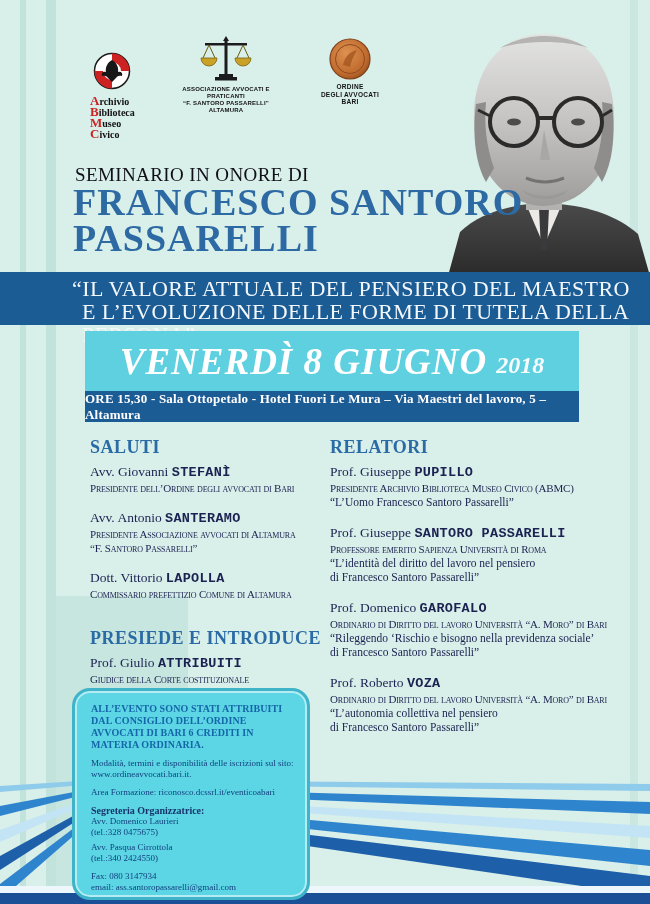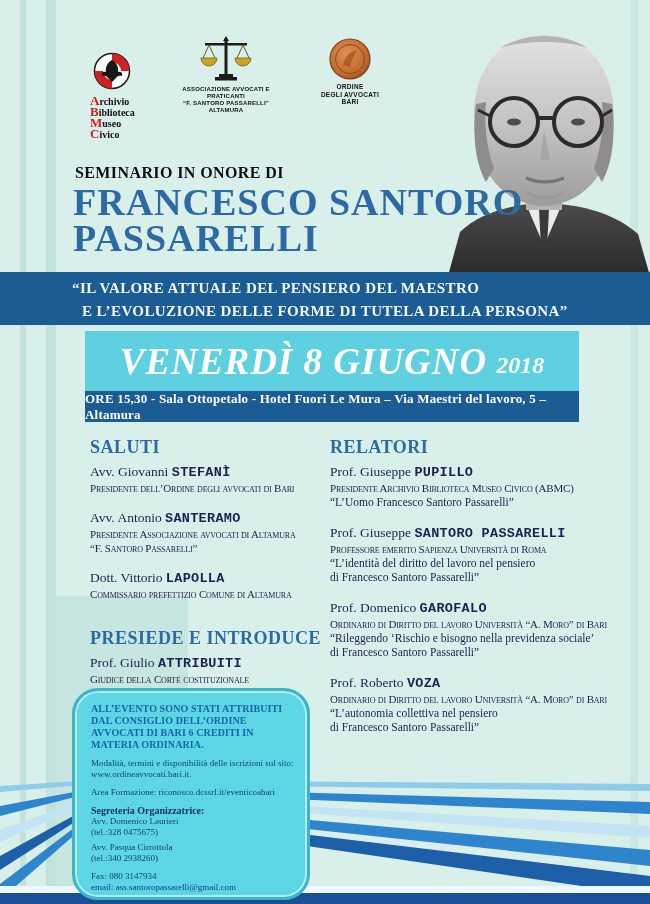--- a/index.html
+++ b/index.html
@@ -24,25 +24,25 @@
     font-family:"Liberation Sans",sans-serif;letter-spacing:.2px;}
   .logo-ordine{position:absolute;left:300px;top:38px;width:100px;text-align:center;}
   .ordine-text{margin-top:3px;font-size:6.5px;line-height:7.5px;font-weight:bold;color:#111;
     font-family:"Liberation Sans",sans-serif;letter-spacing:.3px;}
 
   
   .portrait{position:absolute;left:438px;top:18px;width:212px;height:258px;z-index:1;}
 
   
   .kicker{position:absolute;left:75px;top:164px;z-index:3;
-    font-size:16px;font-weight:bold;color:#101018;letter-spacing:.4px;}
+    font-size:19px;font-weight:normal;color:#101018;letter-spacing:.4px;}
   .title{position:absolute;left:73px;top:184px;z-index:3;
     font-size:38px;line-height:36px;font-weight:bold;color:#2d6aa3;letter-spacing:1px;}
   .quote-band{position:absolute;left:0;top:272px;width:650px;height:53px;background:#1c5c95;z-index:2;
-    color:#f3f8fc;font-size:15px;line-height:23px;font-weight:bold;letter-spacing:.4px;
+    color:#f3f8fc;font-size:22px;line-height:23px;font-weight:normal;letter-spacing:.4px;
     padding:5px 0 0 72px;box-sizing:border-box;}
   .quote-band .l2{margin-left:10px;}
 
   
   .date-band{position:absolute;left:85px;top:331px;width:494px;height:60px;background:#5fd0e0;z-index:2;
     display:flex;align-items:center;justify-content:center;color:#fff;font-style:italic;}
   .date-main{font-size:37px;font-weight:bold;letter-spacing:1px;}
   .date-year{font-size:24px;font-weight:bold;margin-left:9px;position:relative;top:4px;opacity:.95;}
   .venue-band{position:absolute;left:85px;top:391px;width:494px;height:31px;background:#1c5c95;z-index:2;
     display:flex;align-items:center;justify-content:center;color:#fff;font-size:13px;font-weight:bold;letter-spacing:.2px;}
@@ -58,21 +58,21 @@
   .person-role{font-size:11px;line-height:14px;font-variant:small-caps;letter-spacing:-.2px;
     color:#1b2150;white-space:nowrap;}
   .person-talk{font-size:11.5px;line-height:14.5px;color:#1b2150;white-space:nowrap;}
   .gap{height:12px;}
 
   
   .stripes{position:absolute;left:0;top:734px;width:650px;height:170px;z-index:1;}
 
   
   .info-box{position:absolute;left:72px;top:688px;width:238px;height:212px;z-index:2;
-    background:#5cd6e5;border:3px solid #3fb4c9;border-radius:26px;box-sizing:border-box;
+    background:#5cd6e5;border:3px solid #3fb4c9;border-radius:18px;box-sizing:border-box;
     box-shadow:inset 0 0 0 2px rgba(255,255,255,.55);
     padding:12px 16px;color:#134e8f;}
   .info-box p{margin:0;}
   .ib-credits{font-size:10px;line-height:12px;font-weight:bold;color:#1566a8;letter-spacing:.1px;}
   .ib-line{font-size:9px;line-height:11px;white-space:nowrap;color:#123f7d;}
   .ib-block{margin-top:7px;}
   .ib-seg-head{font-weight:bold;font-size:10px;color:#16326b;}
   .ib-contact{margin-top:4px;}
 </style>
 </head>
@@ -287,21 +287,21 @@
     </div>
     <div class="ib-block">
       <p class="ib-line">Area Formazione: riconosco.dcssrl.it/eventicoabari</p>
     </div>
     <div class="ib-block">
       <p class="ib-line ib-seg-head">Segreteria Organizzatrice:</p>
       <p class="ib-line">Avv. Domenico Laurieri</p>
       <p class="ib-line">(tel.:328 0475675)</p>
       <div class="ib-contact">
         <p class="ib-line">Avv. Pasqua Cirrottola</p>
-        <p class="ib-line">(tel.:340 2938260)</p>
+        <p class="ib-line">(tel.:340 2424550)</p>
       </div>
     </div>
     <div class="ib-block">
       <p class="ib-line">Fax: 080 3147934</p>
       <p class="ib-line">email: ass.santoropassarelli@gmail.com</p>
     </div>
   </div>
 
 </div>
 

